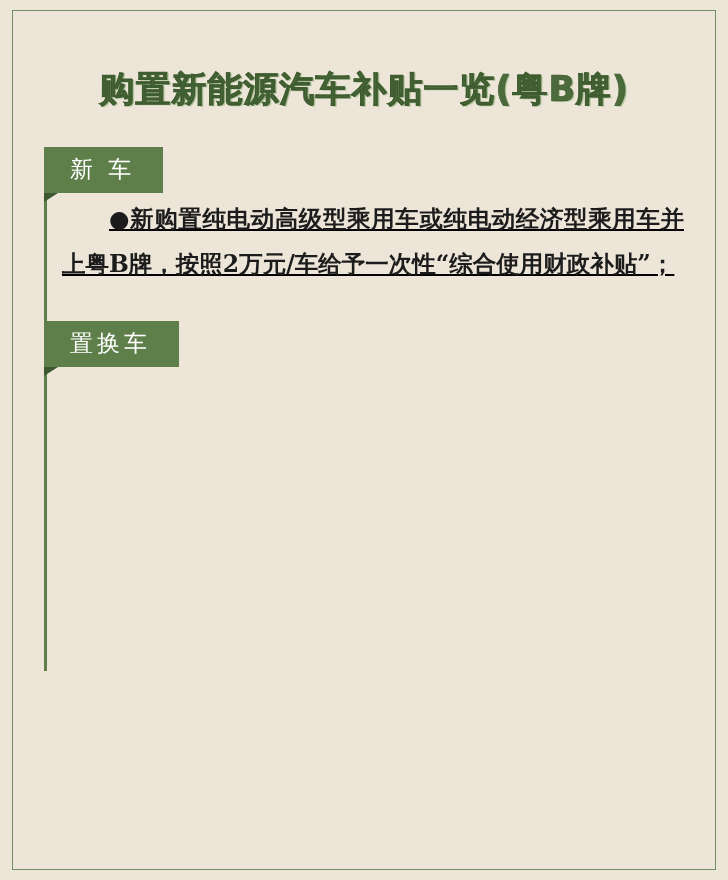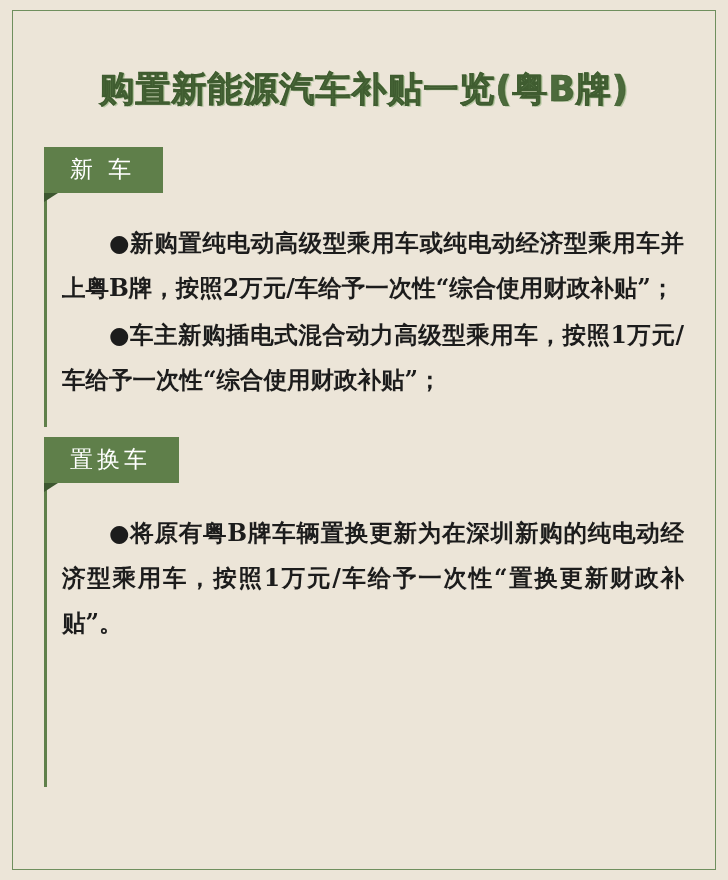--- a/index.html
+++ b/index.html
@@ -91,22 +91,23 @@
     left: 0;
     top: 0;
     width: 3px;
     background: #5f7f4a;
   }
   .sec-new .section-bar { height: 280px; }
   .sec-swap .section-bar { height: 350px; }
 
   
   .body {
-    margin-top: 28px;
+    margin-top: 4px;
     padding-left: 18px;
+    text-decoration: underline;
   }
   .para {
     font-family: "DejaVu Serif", "Liberation Serif", serif;
     font-weight: bold;
     font-size: 23.5px;
     line-height: 45px;
     color: #1c1c1c;
     text-indent: 47px;
     text-align: justify;
     text-justify: inter-ideograph;
@@ -123,28 +124,26 @@
   <div class="title">购置新能源汽车补贴一览(粤B牌)</div>
 
   <div class="section sec-new">
     <div class="section-bar"></div>
     <div class="ribbon-wrap">
       <div class="ribbon">新 车</div>
       <div class="ribbon-fold"></div>
     </div>
     <div class="body">
       <p class="para">●新购置纯电动高级型乘用车或纯电动经济型乘用车并上粤B牌，按照2万元/车给予一次性“综合使用财政补贴”；</p>
-      <p class="para">●车主新购插电式混合动力高级型乘用车，按照1万元/车给予一次性“综合使用财政补贴”；</p>
     </div>
   </div>
 
   <div class="section sec-swap">
     <div class="section-bar"></div>
     <div class="ribbon-wrap">
       <div class="ribbon">置换车</div>
       <div class="ribbon-fold"></div>
     </div>
     <div class="body">
-      <p class="para">●将原有粤B牌车辆置换更新为在深圳新购的纯电动经济型乘用车，按照1万元/车给予一次性“置换更新财政补贴”。</p>
     </div>
   </div>
 
 </div>
 
 </body></html>

